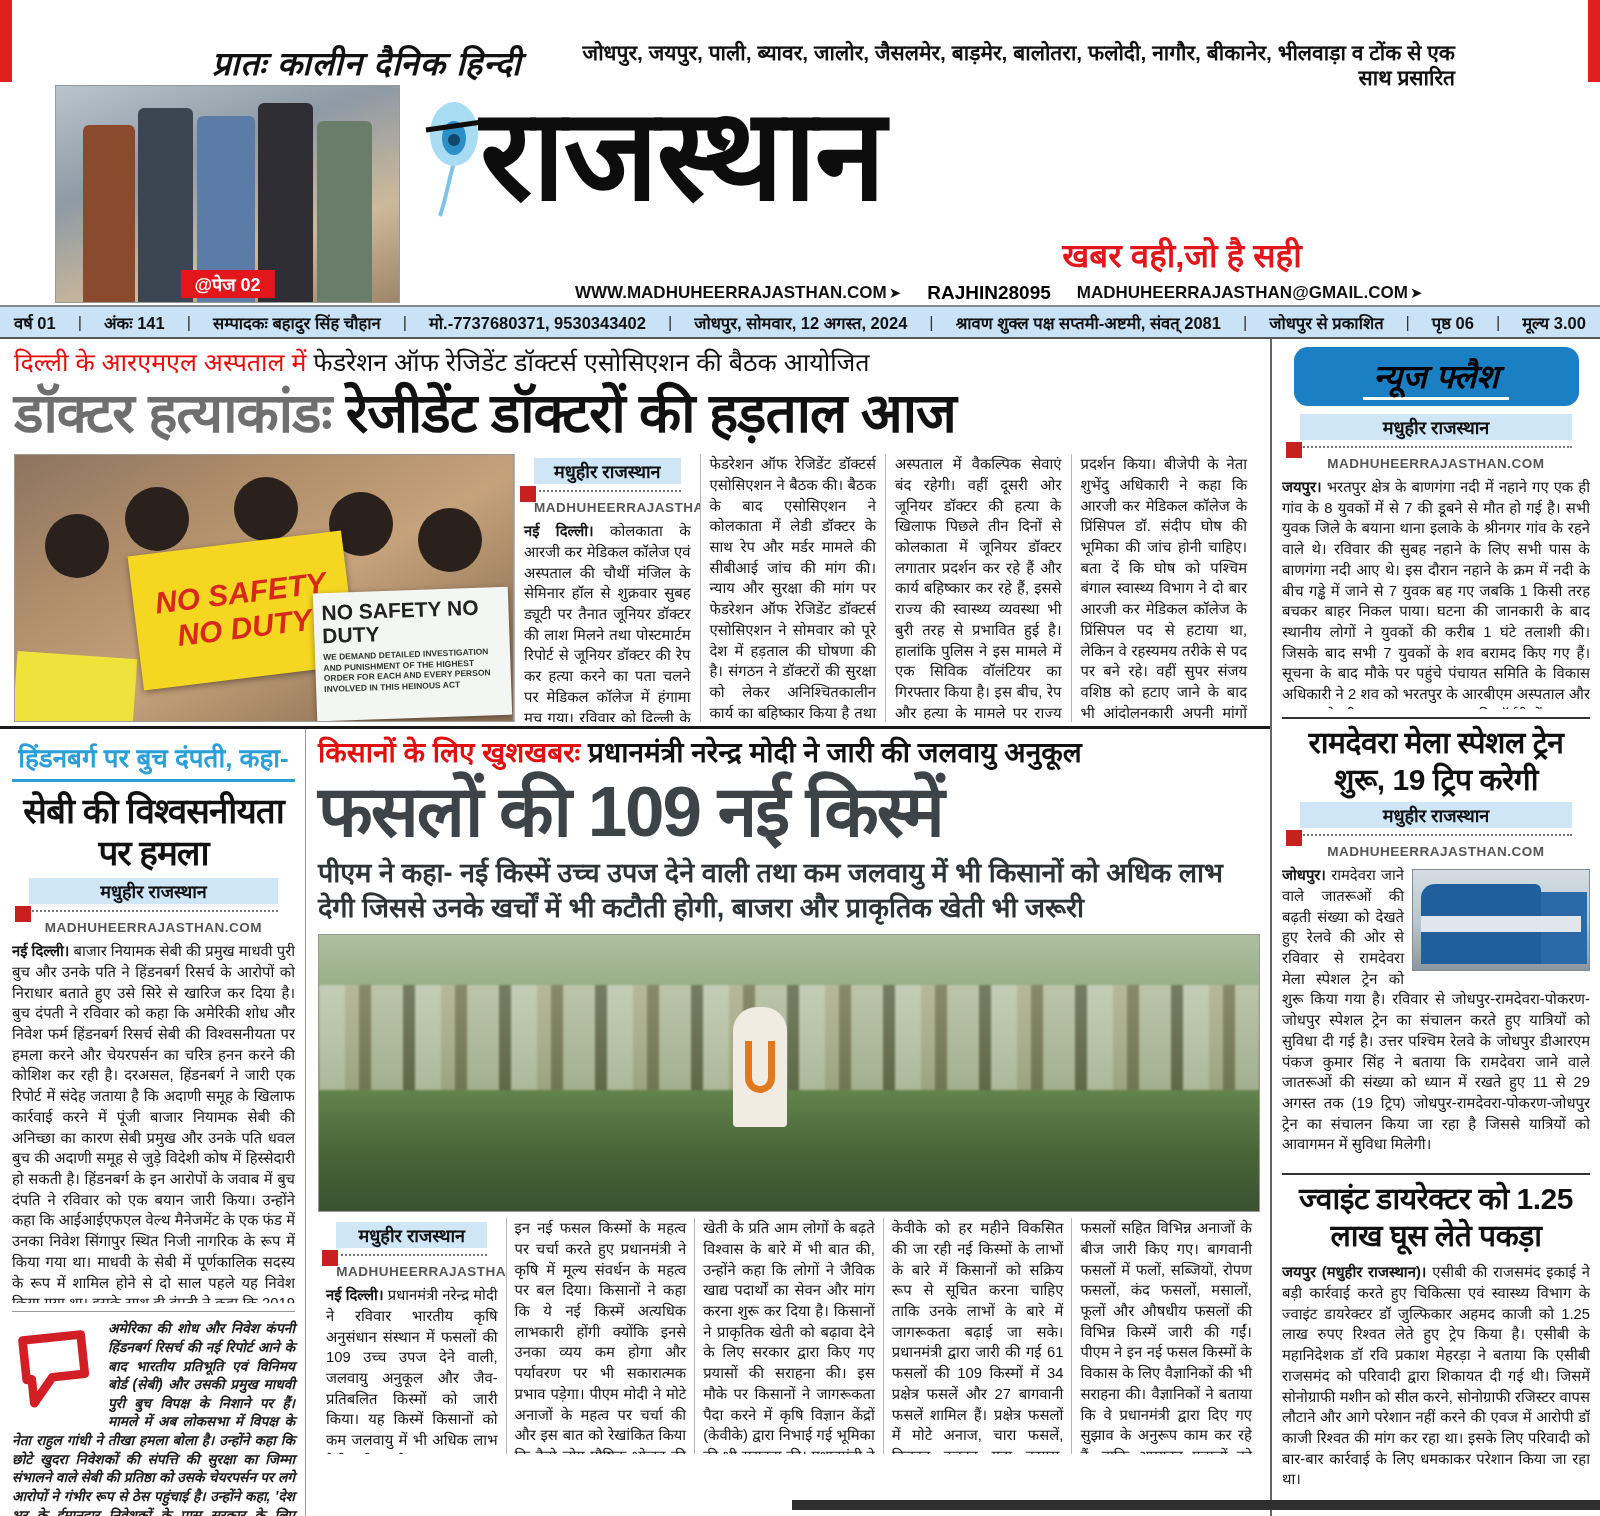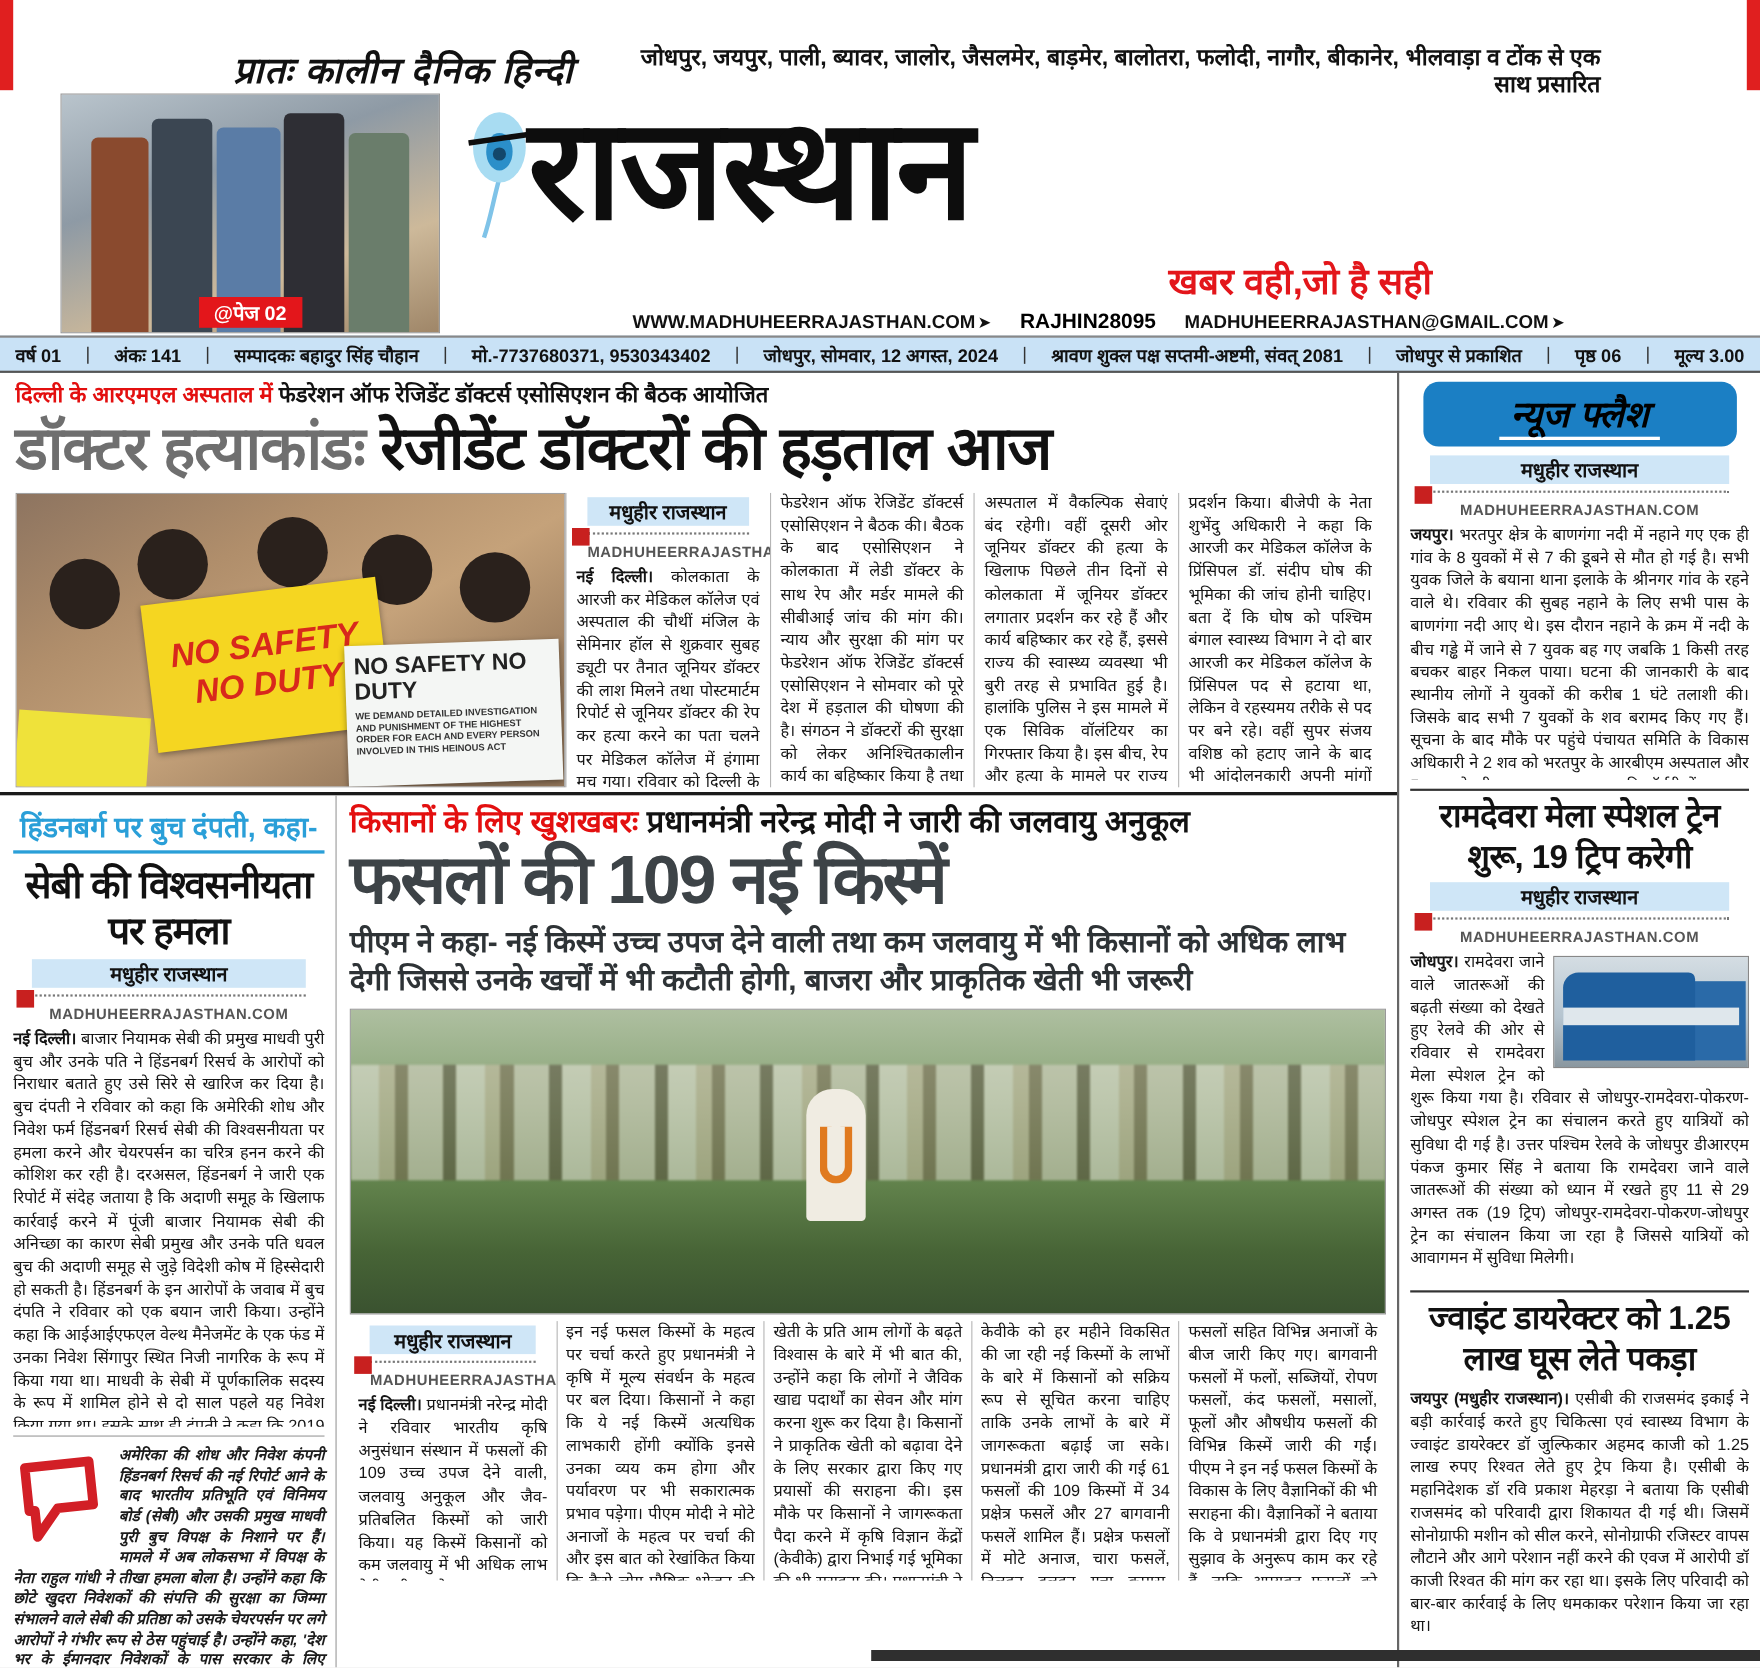--- a/index.html
+++ b/index.html
@@ -46,21 +46,21 @@
   .byline-name { background:#cfe6f7; text-align:center; font-size:18px; font-weight:700; padding:1px 0; }
   .byline-rule { border-bottom:2px dotted #777; height:8px; position:relative; }
   .red-sq { position:absolute; left:-14px; top:2px; width:16px; height:16px; background:#c8201f; }
   .byline-site { text-align:center; font-size:13.5px; font-weight:700; color:#555; letter-spacing:.5px; margin-top:8px; }
 
   .body-text { font-size:14.8px; line-height:1.4; text-align:justify; color:#151515; }
   .dateline { font-weight:700; }
 
   
   .doctor { padding:8px 14px 4px 14px; border-bottom:3px solid #1a1a1a; }
-  .doctor .kicker { font-size:20px; font-weight:700; line-height:1.25; }
+  .doctor .kicker { font-size:25px; font-weight:400; line-height:1.25; }
   .doctor .kicker .k-red { color:#e30f0f; }
   .doctor .headline { font-size:55px; font-weight:800; line-height:1.2; letter-spacing:-1px; margin-top:2px; }
   .doctor .headline .h-gray { color:#6f6f6f; }
   .doctor-row { display:flex; margin-top:8px; height:268px; overflow:hidden; }
   .protest-photo { width:500px; flex:none; position:relative; overflow:hidden; background:linear-gradient(150deg,#8d7460 0%,#b08e6b 30%,#c5a27a 55%,#93765a 85%); border:1px solid #999; }
   .head-blob { position:absolute; width:64px; height:64px; border-radius:50%; background:#2a211c; }
   .placard-yellow { position:absolute; left:120px; top:88px; width:215px; height:135px; background:#f5d621; transform:rotate(-7deg); display:flex; flex-direction:column; align-items:center; justify-content:center; box-shadow:0 2px 6px rgba(0,0,0,.4); }
   .placard-yellow div { color:#d8281c; font-weight:800; font-size:30px; font-style:italic; line-height:1.15; }
   .placard-white { position:absolute; left:300px; top:135px; width:195px; height:128px; background:#f4f6f4; transform:rotate(-2deg); padding:8px 8px; box-shadow:0 2px 6px rgba(0,0,0,.4); }
   .placard-white .pw-title { color:#222; font-weight:800; font-size:21px; line-height:1.1; }
@@ -74,21 +74,21 @@
   .hindenburg { width:306px; flex:none; padding:10px 10px 0 12px; border-right:1px solid #999; overflow:hidden; }
   .hindenburg .kicker { color:#2a9fd8; font-size:26px; font-weight:800; text-align:center; padding-bottom:4px; border-bottom:3px solid #2a9fd8; }
   .hindenburg .headline { font-size:35px; font-weight:800; text-align:center; line-height:1.2; margin-top:8px; letter-spacing:-1px; }
   .hindenburg .h-body { height:362px; overflow:hidden; margin-top:2px; }
   .quote-block { margin-top:8px; border-top:1px solid #999; padding-top:8px; font-style:italic; font-weight:700; font-size:13.8px; line-height:1.35; text-align:justify; color:#1c1c1c; }
   .quote-icon { float:left; width:86px; height:92px; margin:4px 10px 2px 0; }
 
   .crops { flex:1; padding:6px 10px 0 12px; overflow:hidden; }
   .crops .kicker { font-size:28px; font-weight:800; line-height:1.25; }
   .crops .kicker .k-red { color:#e30f0f; }
-  .crops .headline { font-size:62px; font-weight:800; color:#3d4347; letter-spacing:-2px; line-height:1.18; white-space:nowrap; }
+  .crops .headline { font-size:71px; font-weight:800; color:#3d4347; letter-spacing:-2px; line-height:1.18; white-space:nowrap; }
   .crops .subhead { font-size:27px; font-weight:800; line-height:1.3; color:#2e3336; margin-top:2px; }
   .crops-photo { margin-top:8px; height:278px; position:relative; overflow:hidden; border:1px solid #999;
     background:linear-gradient(#aebfa0 0%,#8aa578 30%,#64854e 55%,#476436 80%,#3a5230 100%); }
   .crowd-band { position:absolute; left:0; top:18%; width:100%; height:38%; background:repeating-linear-gradient(90deg,#e8e4da 0 26px,#cdbfa8 26px 40px,#7b6a55 40px 52px,#d9d4c6 52px 84px,#5c5242 84px 96px); opacity:.55; filter:blur(1px); }
   .pm-figure { position:absolute; left:44%; top:26%; width:54px; height:120px; background:#f0ece2; border-radius:24px 24px 4px 4px; }
   .pm-garland { position:absolute; left:50%; transform:translateX(-50%); top:34px; width:30px; height:52px; border:7px solid #e07a1f; border-top:none; border-radius:0 0 18px 18px; }
   .crops-textrow { display:flex; margin-top:6px; height:236px; overflow:hidden; }
   .crops-col { flex:1; padding:0 8px; border-left:1px solid #b5b5b5; overflow:hidden; }
   .crops-col:first-child { border-left:none; }
 

